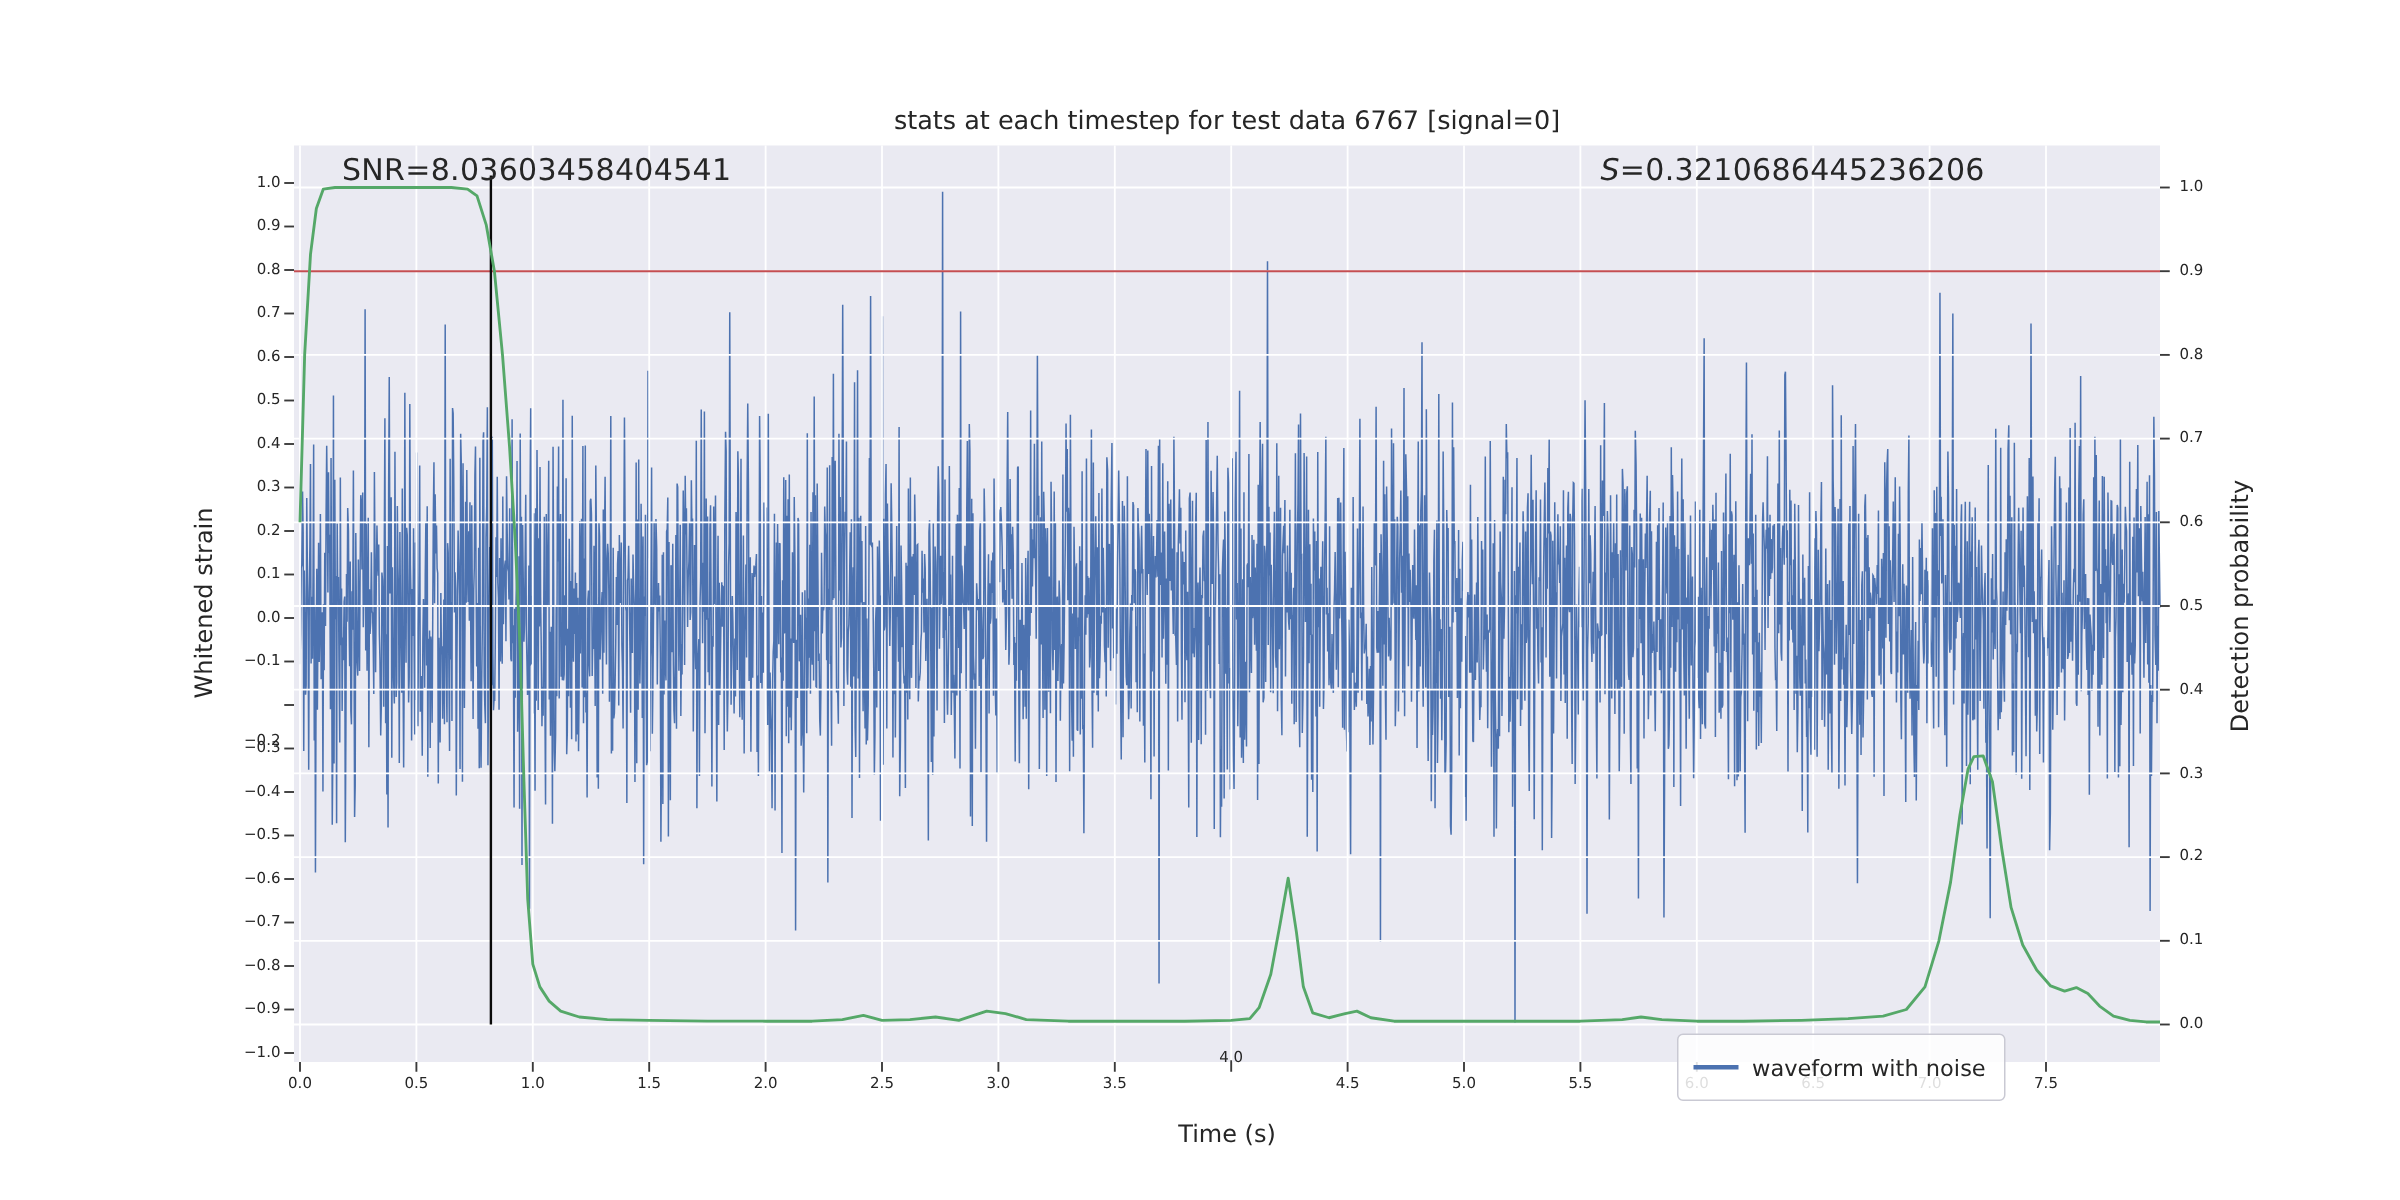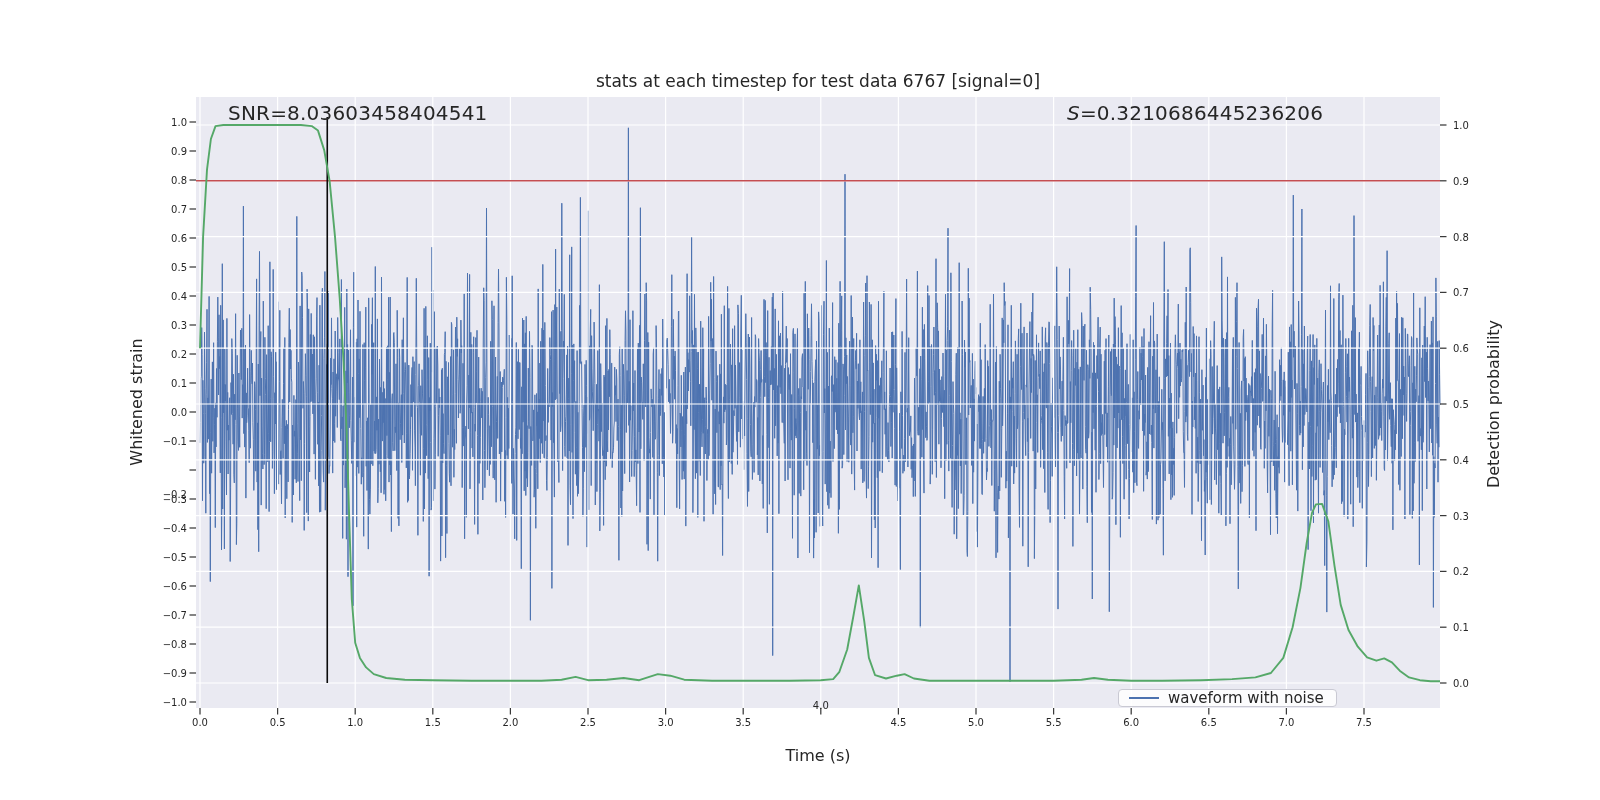--- a/index.html
+++ b/index.html
@@ -13,21 +13,21 @@
   .ann{font-size:20px;top:101px;letter-spacing:0.2px;}
   .ann i{font-style:italic;}
   .ann sub{font-size:13px;}
   .tick-label{position:absolute;font-size:10px;color:#262626;}
   .ytl{width:60px;text-align:right;transform:translateY(-50%);}
   .ytr{text-align:left;transform:translateY(-50%);}
   .xtl{transform:translateX(-50%);}
   #xaxis-label{font-size:16px;left:818px;top:746px;transform:translateX(-50%);}
   .ylabel{position:absolute;font-size:16px;white-space:nowrap;transform:translate(-50%,-50%) rotate(-90deg);}
   #legend{
-    position:absolute;left:1118px;top:689px;height:18px;box-sizing:border-box;
+    position:absolute;left:1118px;top:689px;height:45px;box-sizing:border-box;
     display:flex;align-items:center;gap:9px;padding:4px 12px 4px 10px;
     background:rgba(255,255,255,0.85);border:1px solid #c9c9d3;border-radius:4px;
   }
   #legend .legend-line{display:inline-block;width:30px;height:2.4px;background:#4C72B0;}
   #legend .legend-label{font-size:15px;color:#262626;}
 </style>
 </head>
 <body>
 
 <div id="figure">

